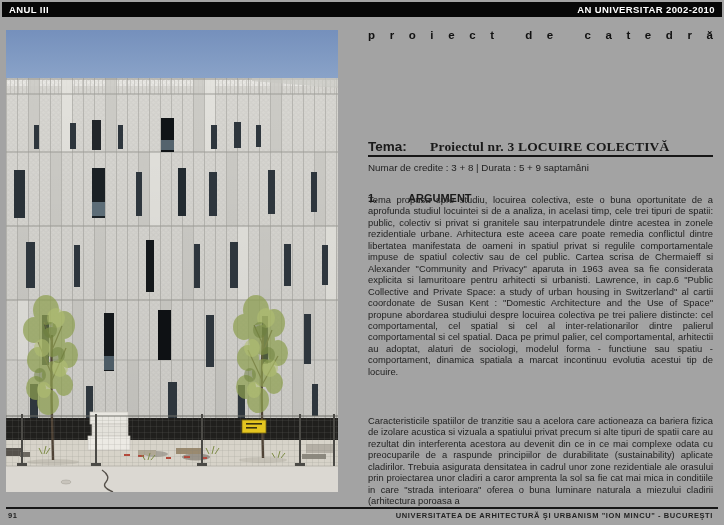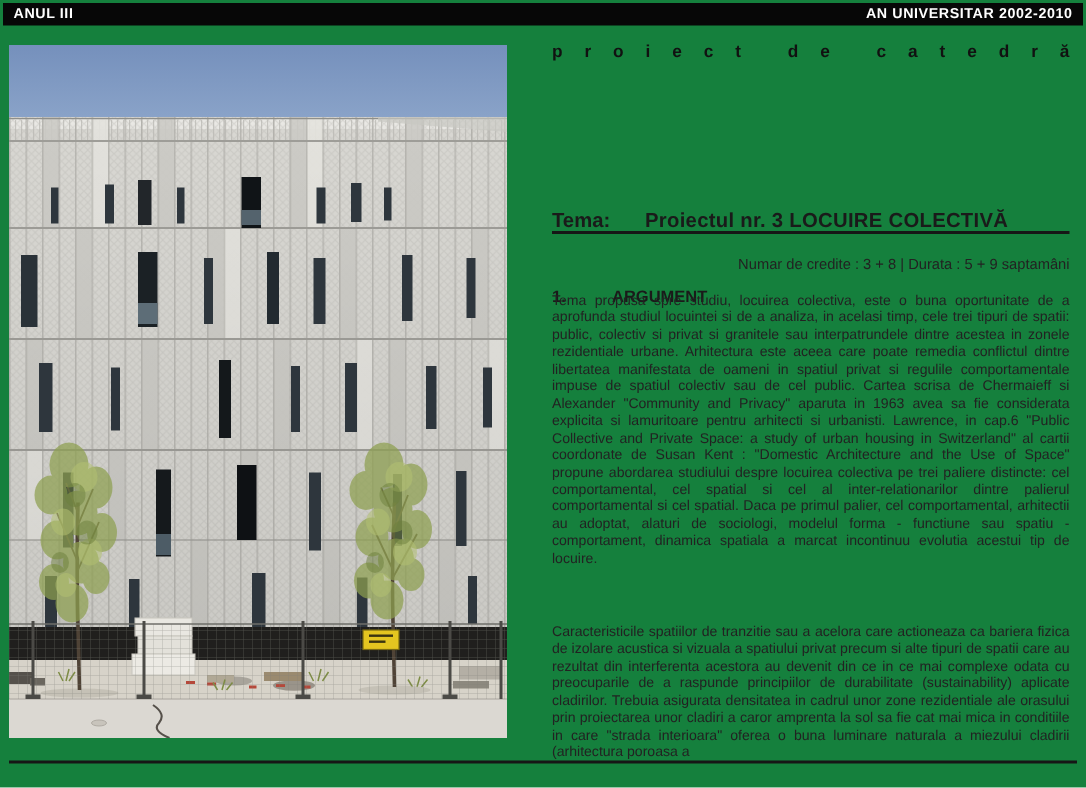--- a/index.html
+++ b/index.html
@@ -1,18 +1,18 @@
 <!DOCTYPE html>
 <html><head>
 <meta charset="utf-8">
 <style>
   * { margin:0; padding:0; box-sizing:border-box; }
   html,body { background:#ffffff; }
   .page {
-    position:relative; width:724px; height:525px; background:#15803d;
+    position:relative; width:724px; height:525px; background:#a3a3a3;
     font-family:"Liberation Sans", sans-serif; color:#1a1a1a; overflow:hidden;
   }
   
   .topbar {
     position:absolute; top:2px; left:2px; right:2px; height:15px;
     background:#070707; color:#ffffff; display:flex; justify-content:space-between;
     align-items:center; padding:0 7px; font-size:9.5px; font-weight:bold; letter-spacing:0.4px;
   }
   
   .photo { position:absolute; left:6px; top:30px; width:332px; height:462px; }
@@ -24,22 +24,22 @@
     display:flex; justify-content:space-between;
     font-size:11.5px; font-weight:bold; color:#111;
   }
   .kicker span { min-width:2px; text-align:center; }
   .tema-block { position:absolute; top:139px; left:0; right:0; }
   .tema-row {
     display:flex; align-items:baseline;
     border-bottom:2px solid #161616; padding-bottom:0;
   }
   .tema-label { font-size:13.5px; font-weight:bold; width:62px; flex:none; }
-  .tema-title { font-size:13.5px; font-weight:bold; letter-spacing:0.2px; white-space:nowrap; }
-  .tema-sub { text-align:right; font-size:9.8px; font-weight:500; margin-top:15px; color:#222; }
+  .tema-title { font-size:13.5px; font-weight:bold; letter-spacing:0.2px; white-space:nowrap;font-family:Liberation Serif, serif; }
+  .tema-sub { text-align:left; font-size:9.8px; font-weight:500; margin-top:5px; color:#222; }
   .section-head { position:absolute; top:192px; left:0; display:flex; font-size:11px; font-weight:bold; }
   .section-num { width:40px; flex:none; }
   .body-par {
     position:absolute; left:0; right:0;
     font-size:9.4px; line-height:11.45px; text-align:justify; color:#222;
   }
   .par1 { top:194px; }
   .par2 { top:415px; }
   
   .footer-rule { position:absolute; left:6px; right:6px; top:507px; height:2px; background:#161616; }
@@ -328,14 +328,18 @@
     <div class="section-head">
       <span class="section-num">1.</span>
       <span>ARGUMENT</span>
     </div>
 
     <p class="body-par par1">Tema propusa spre studiu, locuirea colectiva, este o buna oportunitate de a aprofunda studiul locuintei si de a analiza, in acelasi timp, cele trei tipuri de spatii: public, colectiv si privat si granitele sau interpatrundele dintre acestea in zonele rezidentiale urbane. Arhitectura este aceea care poate remedia conflictul dintre libertatea manifestata de oameni in spatiul privat si regulile comportamentale impuse de spatiul colectiv sau de cel public. Cartea scrisa de Chermaieff si Alexander "Community and Privacy" aparuta in 1963 avea sa fie considerata explicita si lamuritoare pentru arhitecti si urbanisti. Lawrence, in cap.6 "Public Collective and Private Space: a study of urban housing in Switzerland" al cartii coordonate de Susan Kent : "Domestic Architecture and the Use of Space" propune abordarea studiului despre locuirea colectiva pe trei paliere distincte: cel comportamental, cel spatial si cel al inter-relationarilor dintre palierul comportamental si cel spatial. Daca pe primul palier, cel comportamental, arhitectii au adoptat, alaturi de sociologi, modelul forma - functiune sau spatiu - comportament, dinamica spatiala a marcat incontinuu evolutia acestui tip de locuire.</p>
     <p class="body-par par2">Caracteristicile spatiilor de tranzitie sau a acelora care actioneaza ca bariera fizica de izolare acustica si vizuala a spatiului privat precum si alte tipuri de spatii care au rezultat din interferenta acestora au devenit din ce in ce mai complexe odata cu preocuparile de a raspunde principiilor de durabilitate (sustainability) aplicate cladirilor. Trebuia asigurata densitatea in cadrul unor zone rezidentiale ale orasului prin proiectarea unor cladiri a caror amprenta la sol sa fie cat mai mica in conditiile in care "strada interioara" oferea o buna luminare naturala a miezului cladirii (arhitectura poroasa a</p>
   </div>
 
   <div class="footer-rule"></div>
+  <div class="footer-row">
+    <span>91</span>
+    <span>UNIVERSITATEA DE ARHITECTURĂ ŞI URBANISM "ION MINCU" - BUCUREŞTI</span>
+  </div>
 
 </div>
 
 </body></html>

